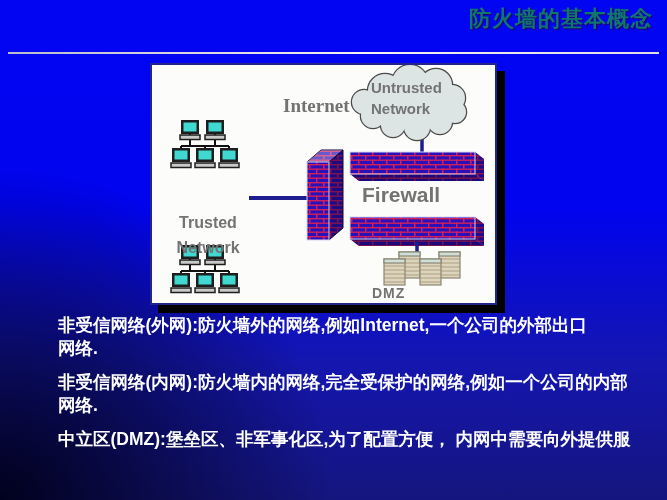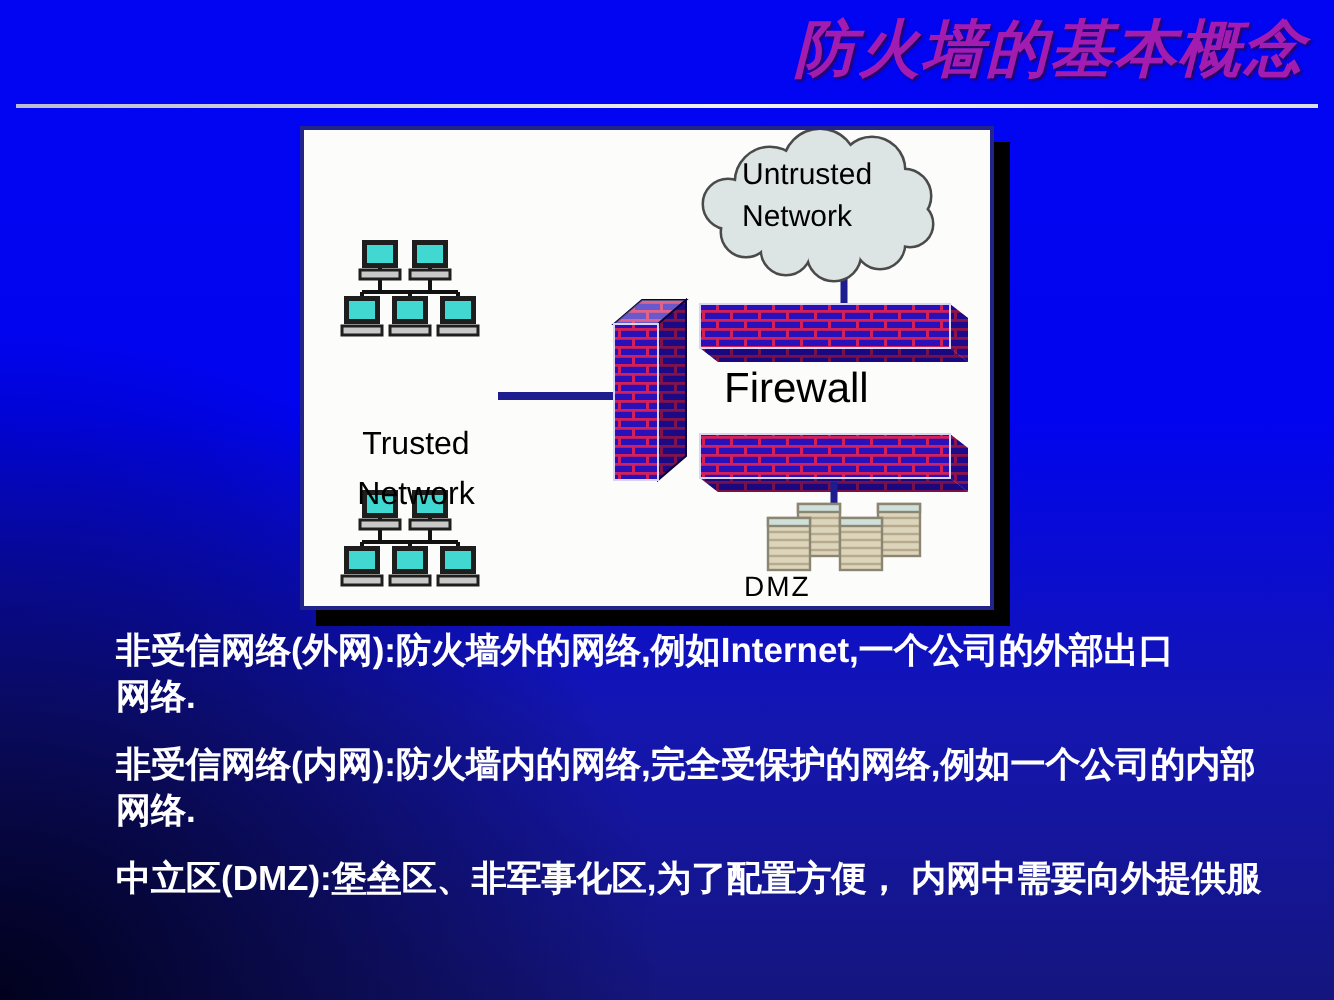--- a/index.html
+++ b/index.html
@@ -5,36 +5,35 @@
   html,body{margin:0;padding:0;}
   body{
     width:667px;height:500px;position:relative;overflow:hidden;
     font-family:"Liberation Sans","DejaVu Sans",sans-serif;
     background:
       radial-gradient(circle at 0% 100%, rgba(0,0,25,0.95) 0%, rgba(0,0,25,0) 40%),
       linear-gradient(to bottom, #0105f2 0%, #0104ee 42%, #1416b0 72%, #15157e 100%);
   }
   .title{
     position:absolute;top:4px;right:14px;
-    font-size:31px;font-weight:bold;color:#a21caf;letter-spacing:1px;
+    font-size:22px;font-weight:bold;color:#0f766e;letter-spacing:1px;
     text-shadow:1px 1px 1px rgba(60,0,0,.6);
     white-space:nowrap;
-    font-style:italic;
   }
   .rule{
     position:absolute;top:52px;left:8px;width:651px;height:2px;
     background:linear-gradient(to right,#b9bccc,#f2f2f2 55%,#dddde6);
   }
   .dbox{
     position:absolute;left:150px;top:63px;width:343px;height:238px;
     background:#fcfcfa;border:2px solid #23238c;
     box-shadow:8px 8px 0 #000;
   }
   .dbox svg{position:absolute;left:0;top:0;}
-  .dlabel{position:absolute;color:#000000;font-weight:normal;z-index:5;}
+  .dlabel{position:absolute;color:#737373;font-weight:bold;z-index:5;}
   .lbl-internet{left:131px;top:30px;font-family:"Liberation Serif","DejaVu Serif",serif;font-size:19px;}
   .lbl-untrusted{left:219px;top:12px;font-size:15px;line-height:21px;}
   .lbl-trusted{left:6px;top:109px;width:100px;text-align:center;font-size:16px;line-height:25px;margin-top:36px;}
   .lbl-firewall{left:210px;top:118px;width:115px;text-align:left;font-size:21px;}
   .lbl-dmz{left:220px;top:220px;width:56px;text-align:left;font-size:14px;letter-spacing:1px;}
   .body-text{position:absolute;left:33px;top:314px;width:616px;margin-left:25px;}
   .para{margin:0 0 11px 0;font-size:17.5px;font-weight:bold;color:#ffffff;line-height:23px;}
   .para .tline{white-space:nowrap;}
 </style>
 </head>
@@ -139,20 +138,21 @@
       <use href="#server" transform="translate(247,187)"></use>
       <use href="#server" transform="translate(287,187)"></use>
       <use href="#server" transform="translate(232,194)"></use>
       <use href="#server" transform="translate(268,194)"></use>
     </g>
 
     <use href="#pcnet" transform="translate(20,55)"></use>
     <use href="#pcnet" transform="translate(20,180)"></use>
   </svg>
 
+  <div class="dlabel lbl-internet">Internet</div>
   <div class="dlabel lbl-untrusted">
     <div>Untrusted</div>
     <div>Network</div>
   </div>
   <div class="dlabel lbl-trusted">
     <div>Trusted</div>
     <div>Network</div>
   </div>
   <div class="dlabel lbl-firewall">Firewall</div>
   <div class="dlabel lbl-dmz">DMZ</div>

